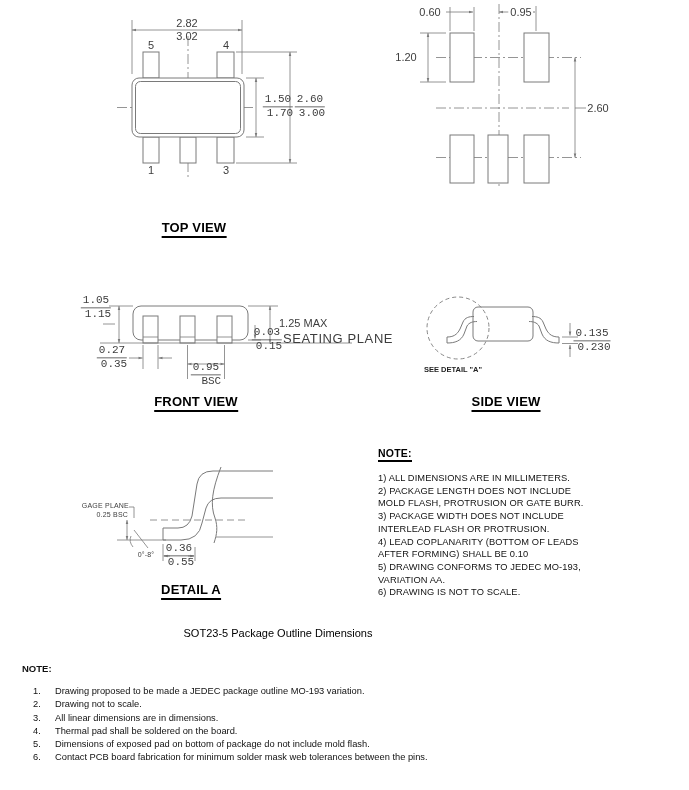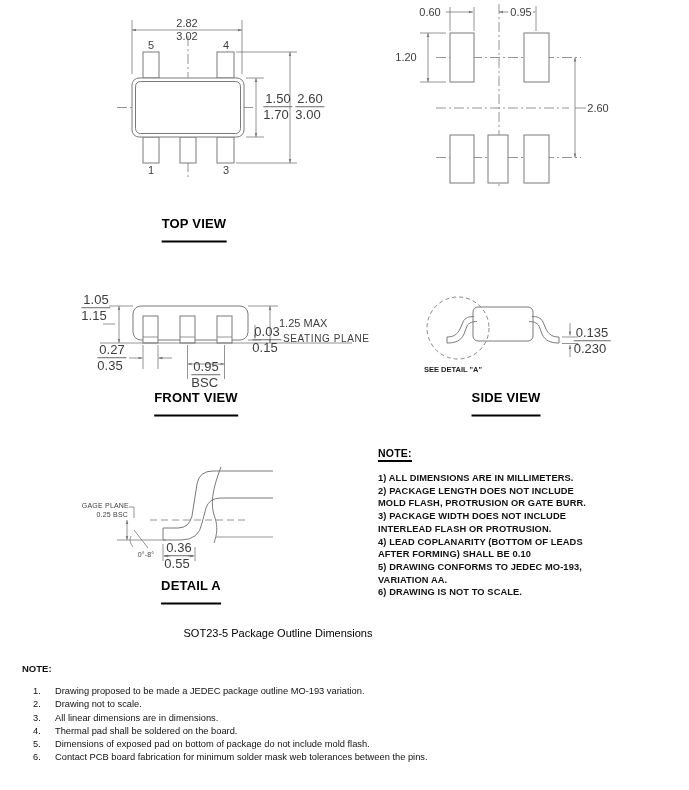--- a/index.html
+++ b/index.html
@@ -5,35 +5,35 @@
   html,body{margin:0;padding:0;background:#fff;}
   #page{position:relative;width:689px;height:790px;background:#fff;overflow:hidden;
         font-family:"Liberation Sans","DejaVu Sans",sans-serif;}
   #art{position:absolute;left:0;top:0;}
   .t{position:absolute;white-space:nowrap;transform:translate(-50%,-50%);
      font-family:"Liberation Sans","DejaVu Sans",sans-serif;}
   .tl{transform:translate(0,-50%);}
   .tr{transform:translate(-100%,-50%);}
   .dim{font-size:11px;color:#3d3d3d;}
   .sm{font-size:7px;color:#3d3d3d;letter-spacing:.2px;}
-  .sp{font-size:10px;color:#3d3d3d;letter-spacing:.6px;}
+  .sp{font-size:13px;color:#3d3d3d;letter-spacing:.6px;}
   .bold7{font-size:7.5px;font-weight:bold;color:#222;}
   .bg{background:#fff;padding:0 2px;}
-  .frac{position:absolute;transform:translate(-50%,-50%);text-align:left;
-        font-size:13px;color:#3d3d3d;line-height:1.06;white-space:nowrap;
-        font-family:Liberation Sans, sans-serif;}
+  .frac{position:absolute;transform:translate(-50%,-50%);text-align:right;
+        font-size:11px;color:#3d3d3d;line-height:1.06;white-space:nowrap;
+        font-family:Liberation Mono, monospace;}
   .frac .u{display:block;border-bottom:1px solid #6a6a6a;padding:0 2px .5px;}
   .frac .l{display:block;padding-top:.5px;}
   .vtitle{font-size:13px;font-weight:bold;color:#000;letter-spacing:.2px;
-          border-bottom:2px solid #000;padding-bottom:10px;}
+          border-bottom:2px solid #000;padding-bottom:1px;}
   .note-block{position:absolute;left:378px;top:443px;width:302px;}
   .note-h{display:inline-block;font-size:10.5px;font-weight:bold;color:#000;
           border-bottom:2px solid #000;padding-bottom:1px;letter-spacing:.2px;}
   .note-lines{position:absolute;left:0;top:29px;width:302px;font-size:9.3px;
-              font-weight:bold;color:#111;line-height:12.7px;letter-spacing:.1px;}
+              font-weight:normal;color:#111;line-height:12.7px;letter-spacing:.1px;}
   .pn{position:absolute;left:22px;top:663px;width:640px;color:#111;}
   .pn-h{font-size:9.5px;font-weight:bold;}
   .pn-items{position:absolute;left:0;top:22px;width:640px;font-size:9.3px;line-height:13.3px;}
   .pn-row{position:relative;padding-left:33px;}
   .pn-num{position:absolute;left:11px;}
   .caption{font-size:11px;color:#000;}
 </style>
 </head>
 <body>
 

